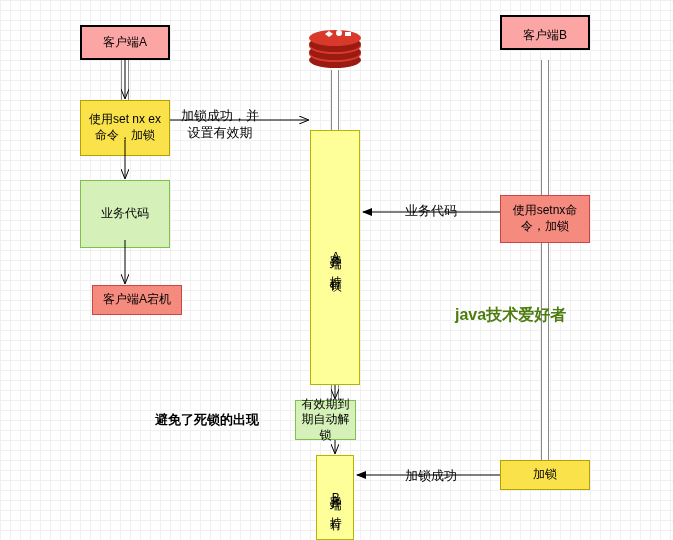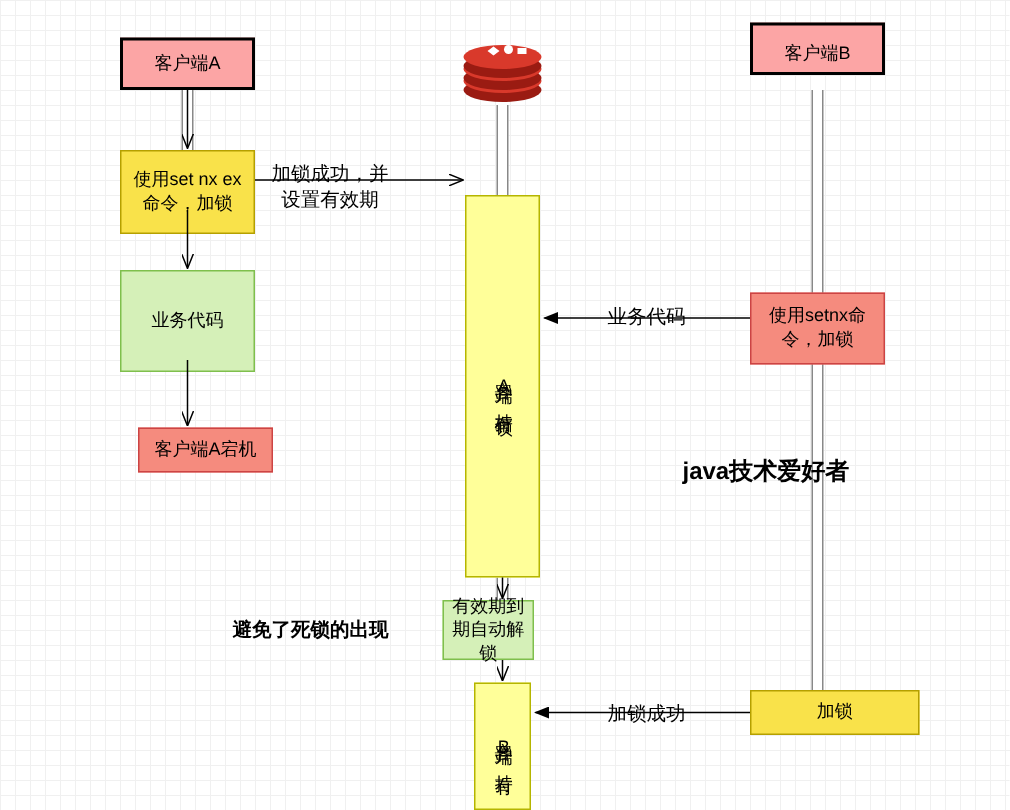--- a/index.html
+++ b/index.html
@@ -34,21 +34,21 @@
   .greenbox { background: #d5f0b8; border: 1px solid #7fbf4d; }
   .darkyellow { background: #f9e24a; border: 1px solid #b5a000; }
   .redbox { background: #f58b7e; border: 1px solid #c44; }
   .label {
     position: absolute;
     font-size: 13px;
     text-align: center;
     line-height: 1.3;
   }
   .bold { font-weight: bold; text-align: right; }
-  .redtext { color: #000000; font-size: 16px; font-weight: bold; }
+  .redtext { color: #4d7c0f; font-size: 16px; font-weight: bold; }
   .lifeline {
     position: absolute;
     width: 8px;
     background: #fff;
     border-left: 1px solid #888;
     border-right: 1px solid #888;
   }
   .vertext {
     writing-mode: vertical-rl;
     text-orientation: upright;
@@ -119,21 +119,21 @@
 </div>
 
 <div class="node yellowbox" style="left:316px; top:455px; width:38px; height:85px;">
   <span class="vertext">客户端B持有</span>
 </div>
 
 <div class="node redbox" style="left:500px; top:195px; width:90px; height:48px;">
   <span>使用setnx命令，加锁</span>
 </div>
 
-<div class="node darkyellow" style="left:500px; top:460px; width:113px; height:30px;">
+<div class="node darkyellow" style="left:500px; top:460px; width:90px; height:30px;">
   <span>加锁</span>
 </div>
 
 <div class="label" style="left:180px; top:108px; width:80px;">
   <span>加锁成功，并设置有效期</span>
 </div>
 <div class="label" style="left:405px; top:203px;">
   <span>业务代码</span>
 </div>
 <div class="label" style="left:405px; top:468px;">

